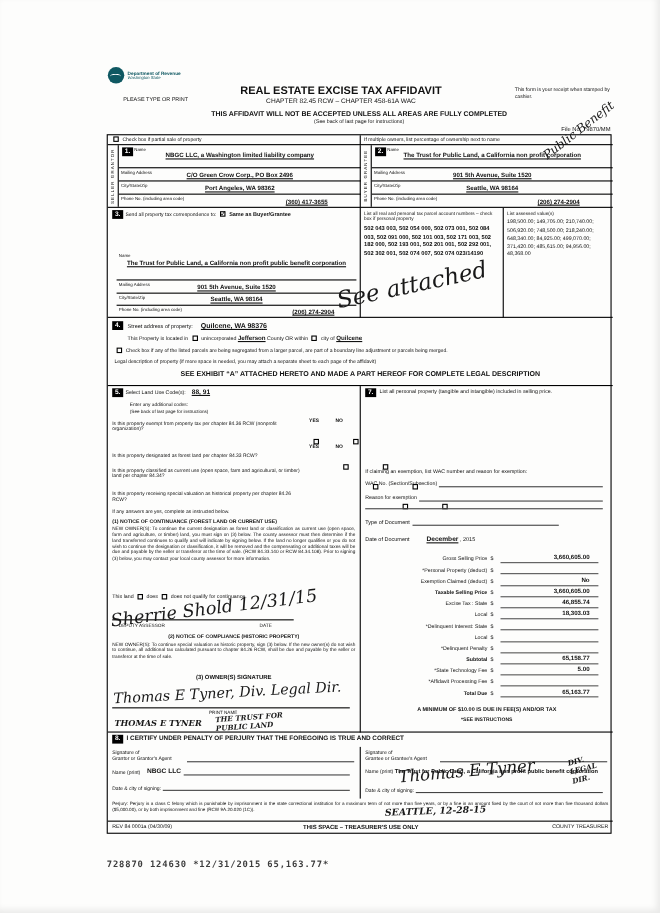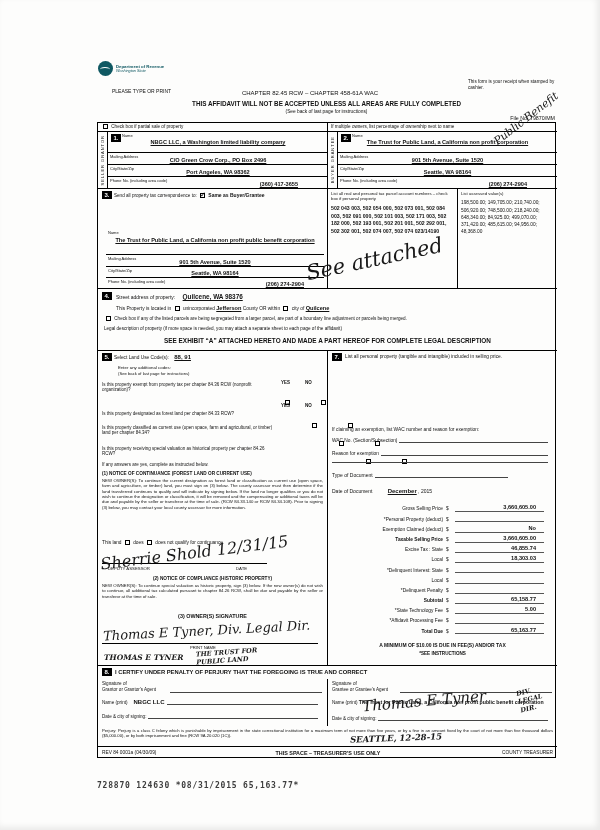--- a/index.html
+++ b/index.html
@@ -58,20 +58,21 @@
 <div id="screen">
 
   <div class="abs" style="left:98px;top:61px;display:flex;gap:3px;align-items:center">
     <span class="logo-circle"></span>
     <span style="display:inline-block">
       <span class="b" style="display:block;font-size:4.3px;color:#0f5862">Department of Revenue</span>
       <span class="i" style="display:block;font-size:3.8px;color:#0f5862">Washington State</span>
     </span>
   </div>
   <div class="abs" style="left:112px;top:88px;font-size:5px">PLEASE TYPE OR PRINT</div>
+  <div class="abs b c" style="left:160px;top:77px;width:300px;font-size:10px">REAL ESTATE EXCISE TAX AFFIDAVIT</div>
   <div class="abs c" style="left:160px;top:90px;width:300px;font-size:6px">CHAPTER 82.45 RCW – CHAPTER 458-61A WAC</div>
   <div class="abs" style="left:468px;top:79px;width:88px;font-size:4.6px;line-height:1.3">This form is your receipt when stamped by cashier.</div>
   <div class="abs b c" style="left:97px;top:100px;width:459px;font-size:6.3px">THIS AFFIDAVIT WILL NOT BE ACCEPTED UNLESS ALL AREAS ARE FULLY COMPLETED</div>
   <div class="abs c" style="left:97px;top:109px;width:459px;font-size:4.8px">(See back of last page for instructions)</div>
   <div class="abs r" style="left:400px;top:115px;width:155px;font-size:5.3px">File No. 79870/MM</div>
 
   <div class="abs" style="left:97px;top:122px;width:459px;height:636px;border:1px solid #000">
 
     <div class="abs" style="left:0;top:0;width:230px;height:9px;border-right:1px solid #000;border-bottom:1px solid #000;font-size:4.6px;line-height:8px;padding-left:3px">
       <span class="cb"></span>
@@ -388,15 +389,15 @@
   <div class="hw" style="left:487px;top:112px;font-size:11px;transform:rotate(-38deg)">Public Benefit</div>
   <div class="hw" style="left:305px;top:247px;font-size:21px;transform:rotate(-12deg)">See attached</div>
   <div class="hw" style="left:100px;top:543px;font-size:16px;transform:rotate(-7deg)">Sherrie Shold 12/31/15</div>
   <div class="hw" style="left:103px;top:623px;font-size:13px;transform:rotate(-3deg)">Thomas E Tyner, Div. Legal Dir.</div>
   <div class="hw hwcaps" style="left:104px;top:653px;font-size:7.5px">THOMAS E TYNER</div>
   <div class="hw hwcaps" style="left:196px;top:649px;font-size:6.5px;white-space:normal;width:72px;transform:rotate(-4deg);line-height:1.2">THE TRUST FOR PUBLIC LAND</div>
   <div class="hw" style="left:362px;top:692px;font-size:15px;transform:rotate(-5deg)">Thomas E Tyner</div>
   <div class="hw hwcaps" style="left:518px;top:686px;font-size:6.5px;white-space:normal;width:32px;transform:rotate(-14deg);line-height:1.3">DIV. LEGAL DIR.</div>
   <div class="hw hwcaps" style="left:350px;top:733px;font-size:8.5px;transform:rotate(-2deg)">SEATTLE, 12-28-15</div>
 
-  <div class="stamp" style="left:97px;top:781px">728870 124630 *08/31/2015 65,163.77*</div>
+  <div class="stamp" style="left:97px;top:781px">728870 124630 *12/31/2015 65,163.77*</div>
 
 </div>
 
 </body></html>

